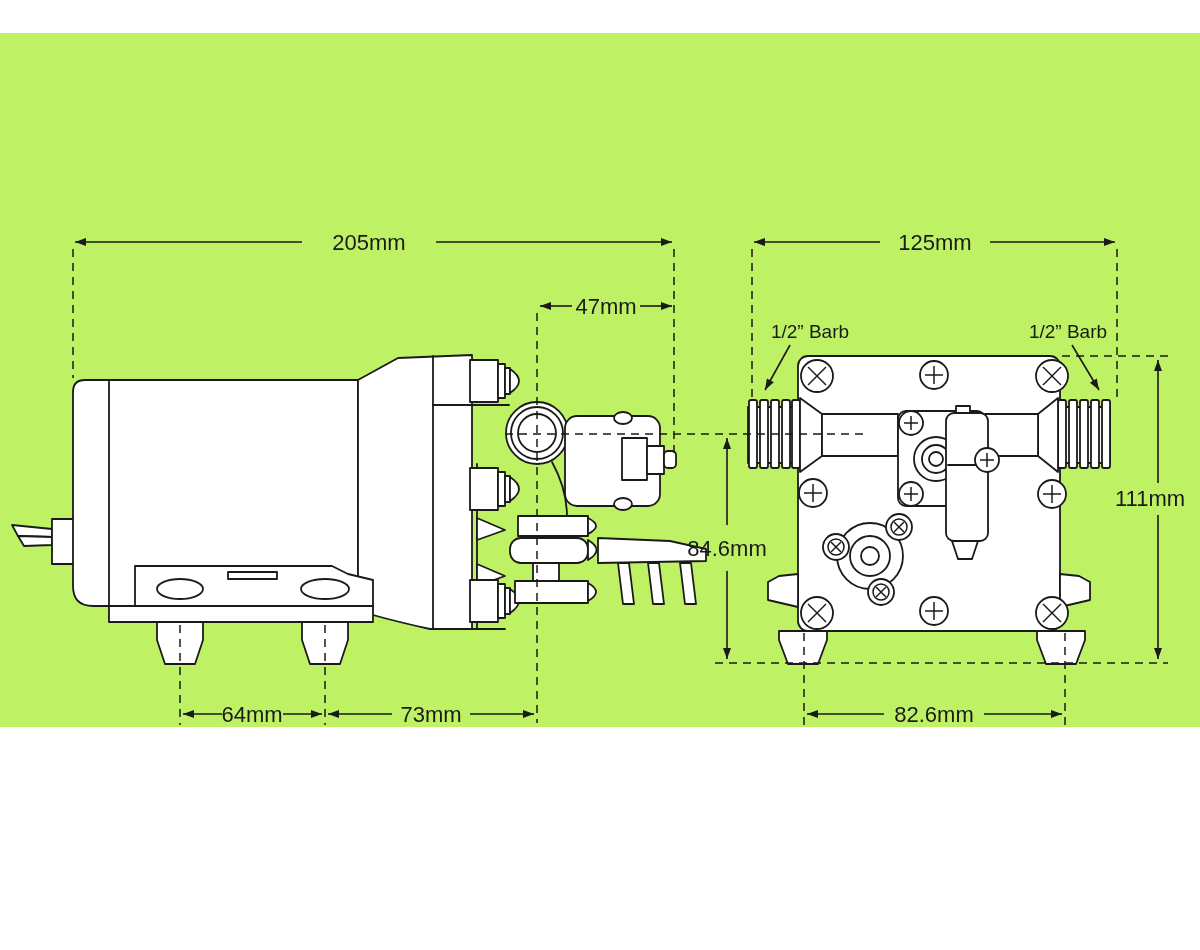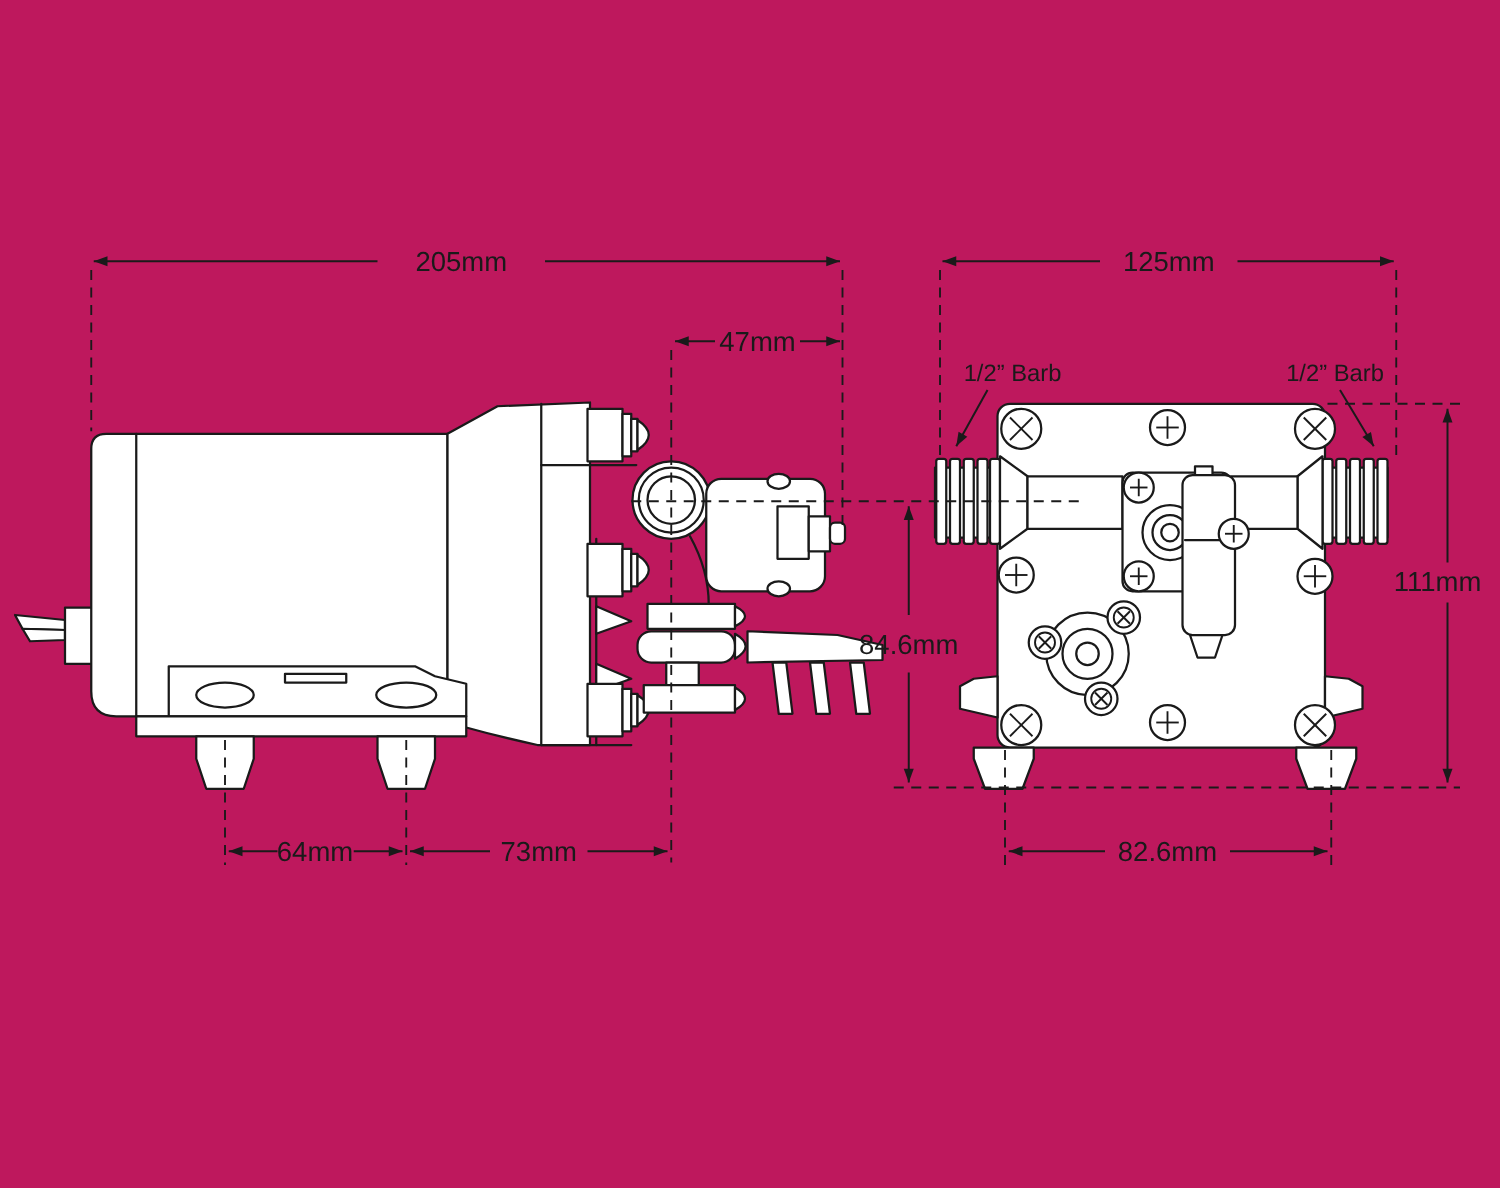--- a/index.html
+++ b/index.html
@@ -1,17 +1,17 @@
 <!DOCTYPE html>
 <html><head>
 <meta charset="utf-8">
 <style>
   html,body{margin:0;padding:0;background:#ffffff;}
-  .stage{position:relative;width:1200px;height:950px;background:#be185d;overflow:hidden;
-         font-family:"Liberation Sans", sans-serif;}
+  .stage{position:relative;width:1200px;height:694px;background:#bef264;overflow:hidden;
+         font-family:"Liberation Sans", sans-serif;margin-top:33px;}
   svg{display:block;}
   .ln{stroke:#1a1a1a;stroke-width:1.8;fill:none;stroke-linejoin:round;stroke-linecap:round;}
   .fw{stroke:#1a1a1a;stroke-width:1.8;fill:#ffffff;stroke-linejoin:round;}
   .thin{stroke:#1a1a1a;stroke-width:1.5;fill:none;}
   .dash{stroke:#1a1a1a;stroke-width:1.5;fill:none;stroke-dasharray:8 6;stroke-linecap:butt;}
   .dim{stroke:#1a1a1a;stroke-width:1.6;fill:none;stroke-linecap:butt;}
   .lbl{font-family:"Liberation Sans", sans-serif;font-size:22px;fill:#1a1a1a;
        text-anchor:middle;}
 </style>
 </head>

